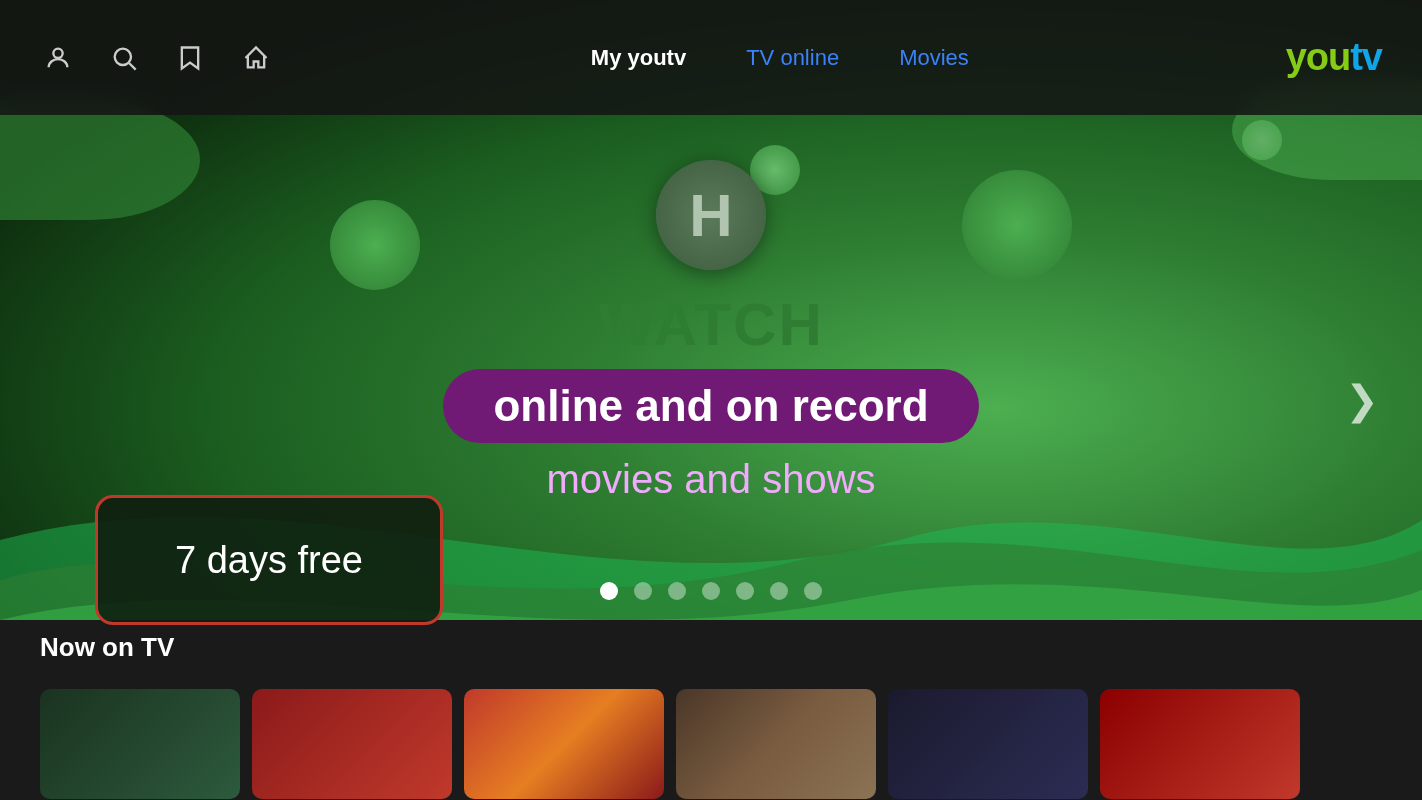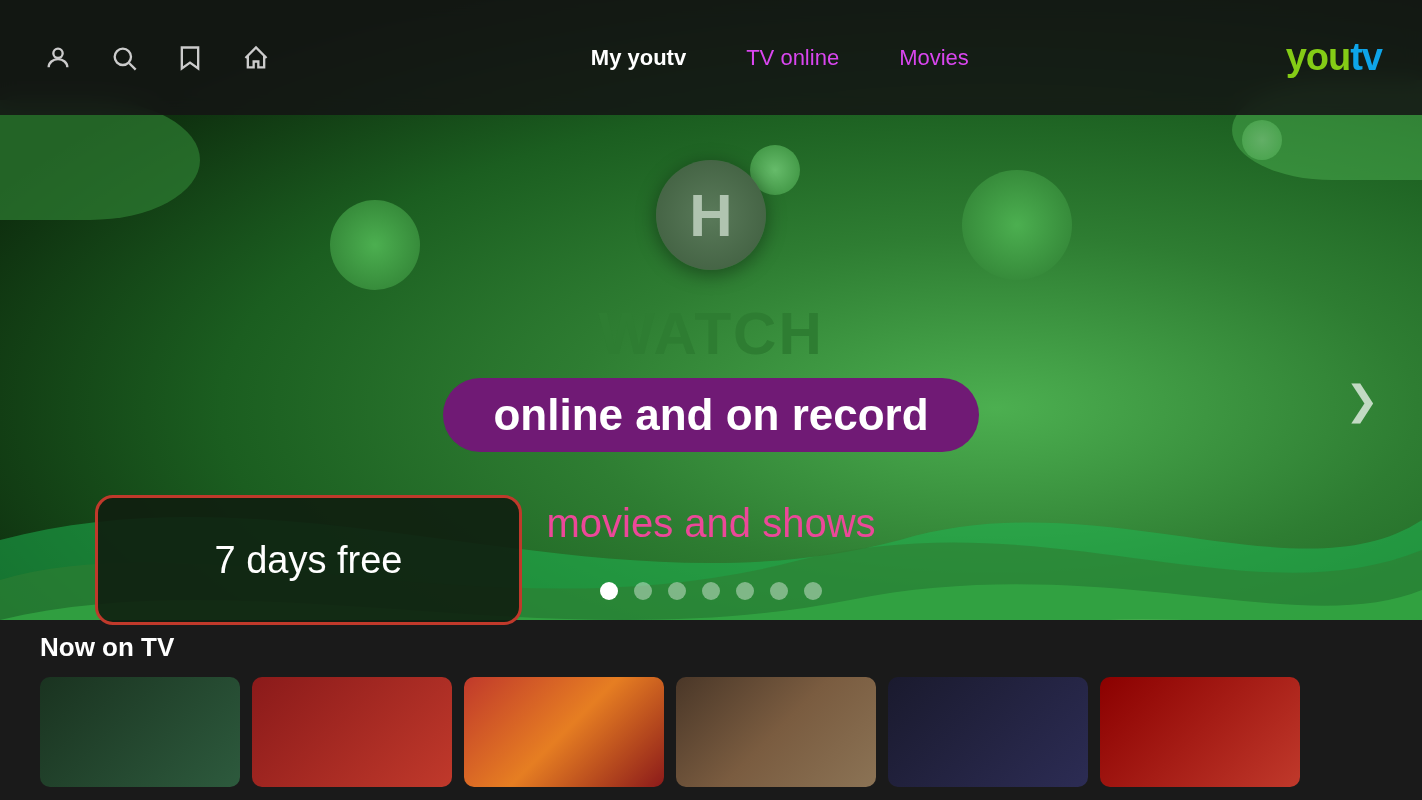--- a/index.html
+++ b/index.html
@@ -96,21 +96,21 @@
 
     .nav-links {
       display: flex;
       gap: 60px;
       margin-left: auto;
       margin-right: auto;
       align-items: center;
     }
 
     .nav-link {
-      color: #d946ef;
+      color: #3b82f6;
       font-size: 22px;
       cursor: pointer;
       text-decoration: none;
     }
     .nav-link.active {
       color: #ffffff;
       font-weight: 600;
     }
 
     .nav-logo {
@@ -153,50 +153,48 @@
       box-shadow: 0 4px 20px rgba(0,0,0,0.4);
     }
 
     .hero-watch {
       font-size: 60px;
       font-weight: 800;
       color: #2e7d32;
       letter-spacing: 2px;
       text-transform: uppercase;
       margin-bottom: 10px;
-      margin-top: 9px;
     }
 
     .hero-subtitle-pill {
       background: #701a75;
       border-radius: 50px;
       padding: 12px 50px;
       margin-bottom: 14px;
     }
 
     .hero-subtitle-pill span {
       font-size: 44px;
       font-weight: 700;
       color: #ffffff;
     }
 
     .hero-subtitle2 {
       font-size: 40px;
-      color: #ec4899;
+      color: #f0abfc;
       font-weight: 500;
       margin-bottom: 30px;
-      margin-top: 35px;
     }
 
     
     .days-free-btn {
       position: absolute;
       bottom: 175px;
       left: 95px;
-      width: 427px;
+      width: 348px;
       height: 130px;
       background: rgba(15, 30, 15, 0.9);
       border: 3px solid #c0392b;
       border-radius: 18px;
       display: flex;
       align-items: center;
       justify-content: center;
       cursor: pointer;
       z-index: 20;
     }
@@ -250,21 +248,21 @@
     .now-on-tv-section {
       position: absolute;
       bottom: 0;
       left: 0; right: 0;
       height: 180px;
       background: #1a1a1a;
       z-index: 5;
     }
 
     .now-on-tv-header {
-      padding: 12px 40px 14px;
+      padding: 12px 40px 26px;
       display: flex;
       align-items: center;
     }
 
     .now-on-tv-title {
       font-size: 26px;
       font-weight: 700;
       color: #ffffff;
     }
 

